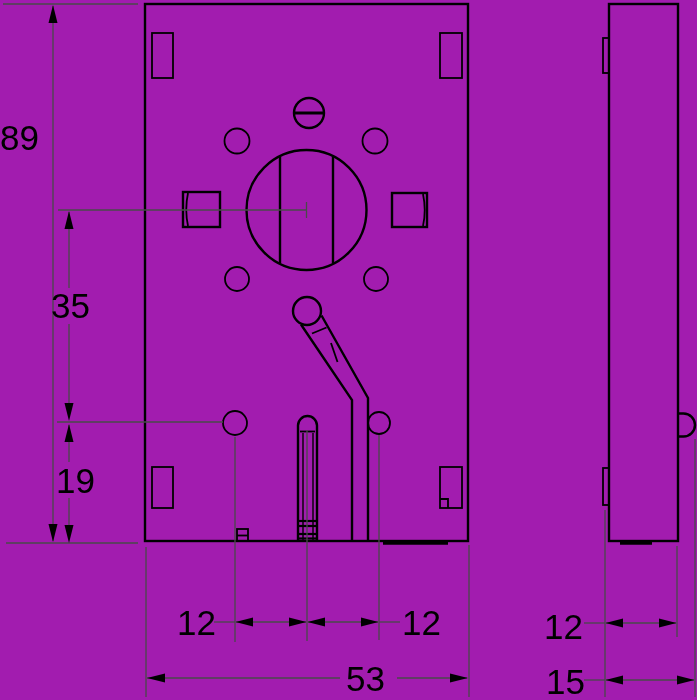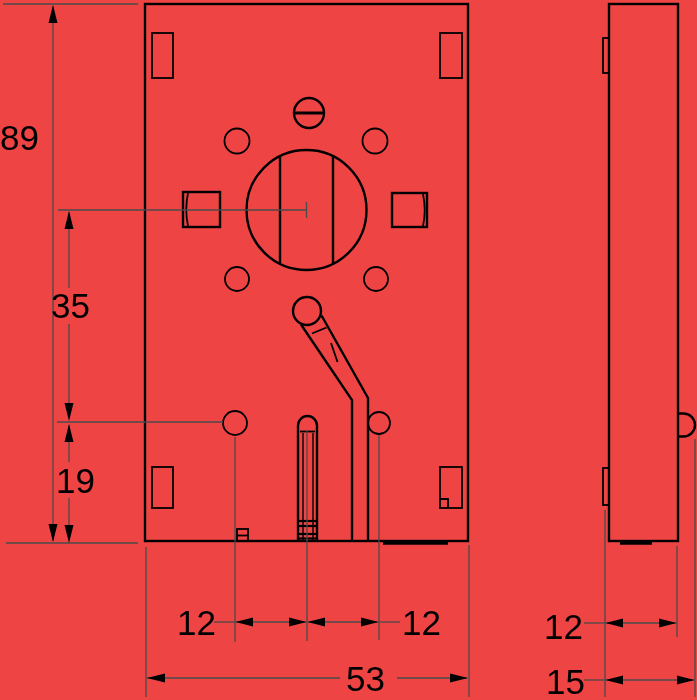--- a/index.html
+++ b/index.html
@@ -1,19 +1,19 @@
 <!DOCTYPE html>
 <html><head>
 <meta charset="utf-8">
 <style>
   html,body{margin:0;padding:0;background:#fff;}
   .stage{
     position:relative;
     width:697px;height:700px;
-    background:#ef4444;
+    background:#a21caf;
     font-family:"Liberation Sans", sans-serif;
     overflow:hidden;
   }
   svg{display:block;}
   text{
     font-family:"Liberation Sans", sans-serif;
     font-size:35px;
     fill:#000;
   }
   .thick{stroke:#000;stroke-width:2.4;fill:none;}

